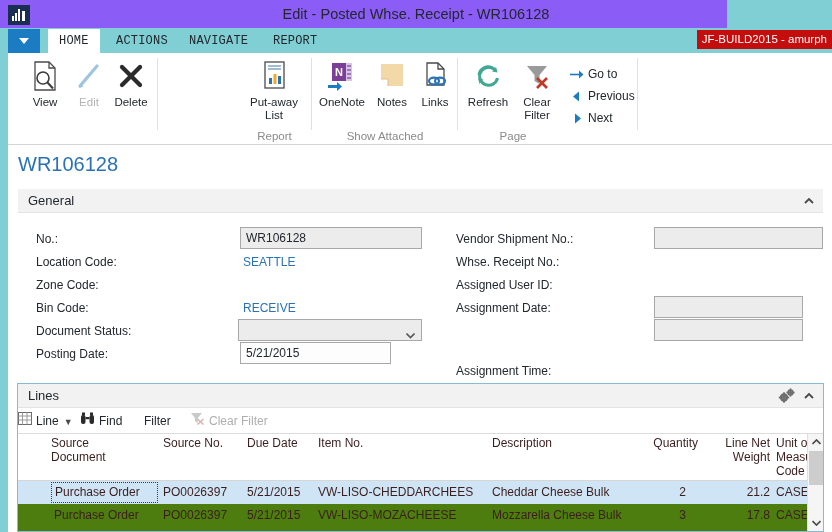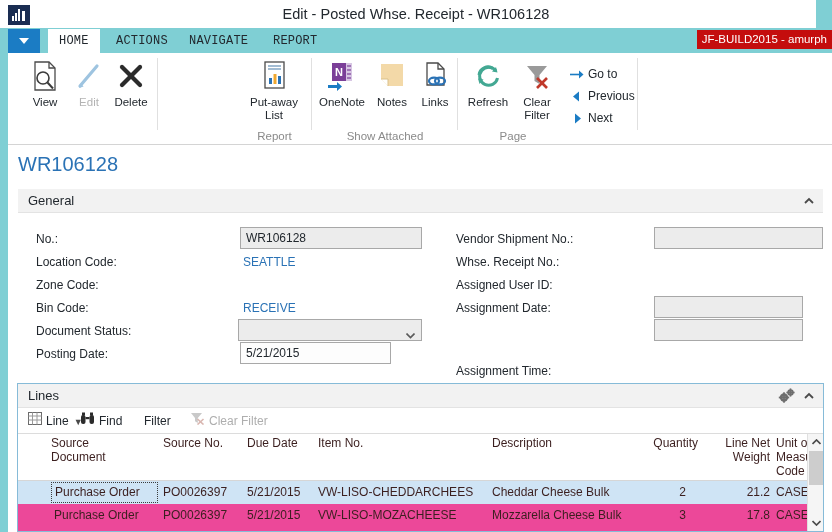--- a/index.html
+++ b/index.html
@@ -9,22 +9,22 @@
     overflow: hidden;
     font-family: "Liberation Sans", sans-serif;
     font-size: 12px;
     color: #1a1a1a;
     background: #ffffff;
   }
   #app { position: relative; width: 832px; height: 532px; background: #7fcfd4; }
 
   
   .titlebar {
-    position: absolute; left: 0; top: 0; width: 816px; height: 28px;
-    background: #ffffff;
+    position: absolute; left: 0; top: 0; width: 727px; height: 28px;
+    background: #8b5cf6;
   }
   .app-icon {
     position: absolute; left: 8px; top: 5px; width: 22px; height: 20px;
     background: #1a2d52; overflow: hidden;
   }
   .app-icon svg { display: block; }
   .title-text {
     position: absolute; left: 0; top: 0; width: 832px; height: 28px;
     line-height: 28px; text-align: center;
     font-size: 14.5px; color: #22282e;
@@ -166,21 +166,21 @@
   }
   .tb-item.dim { color: #aeaeae; cursor: default; }
   .tb-ico {
     display: inline-block; vertical-align: middle; margin-right: 4px;
     position: relative; top: -1px;
   }
 
   
   .grid {
     position: absolute; left: 0; top: 50px; width: 805px; height: 97px;
-    background: #ec4899; overflow: hidden;
+    background: #4d7c0f; overflow: hidden;
   }
   .grid-header {
     position: absolute; left: 0; top: 0; width: 789px; height: 47px;
     border-bottom: 1px solid #d6d6d6; background: #ffffff;
   }
   .gh-cell {
     position: absolute; top: 2px; font-size: 12px; color: #3b1f1f;
     line-height: 14px; cursor: pointer;
   }
   .grid-row {
@@ -455,21 +455,21 @@
           </svg>
         </span>
         <span class="ft-chevron">
           <svg width="12" height="12" viewBox="0 0 12 12">
             <path d="M2 8 l4 -4 l4 4" fill="none" stroke="#4a4a4a" stroke-width="1.8"></path>
           </svg>
         </span>
       </div>
 
       <div class="lines-toolbar">
-        <div class="tb-item" style="left:10px;">
+        <div class="tb-item" style="left:0;">
           <span class="tb-ico">
             <svg width="14" height="13" viewBox="0 0 14 13">
               <rect x="0.5" y="0.5" width="13" height="12" fill="#ffffff" stroke="#6b6b6b"></rect>
               <line x1="0.5" y1="4" x2="13.5" y2="4" stroke="#9a9a9a"></line>
               <line x1="0.5" y1="8" x2="13.5" y2="8" stroke="#9a9a9a"></line>
               <line x1="4.5" y1="0.5" x2="4.5" y2="12.5" stroke="#9a9a9a"></line>
               <line x1="9" y1="0.5" x2="9" y2="12.5" stroke="#9a9a9a"></line>
             </svg>
           </span><span>Line</span><span style="margin-left:5px; font-size:9px; color:#4a4a4a;">▼</span>
         </div>

